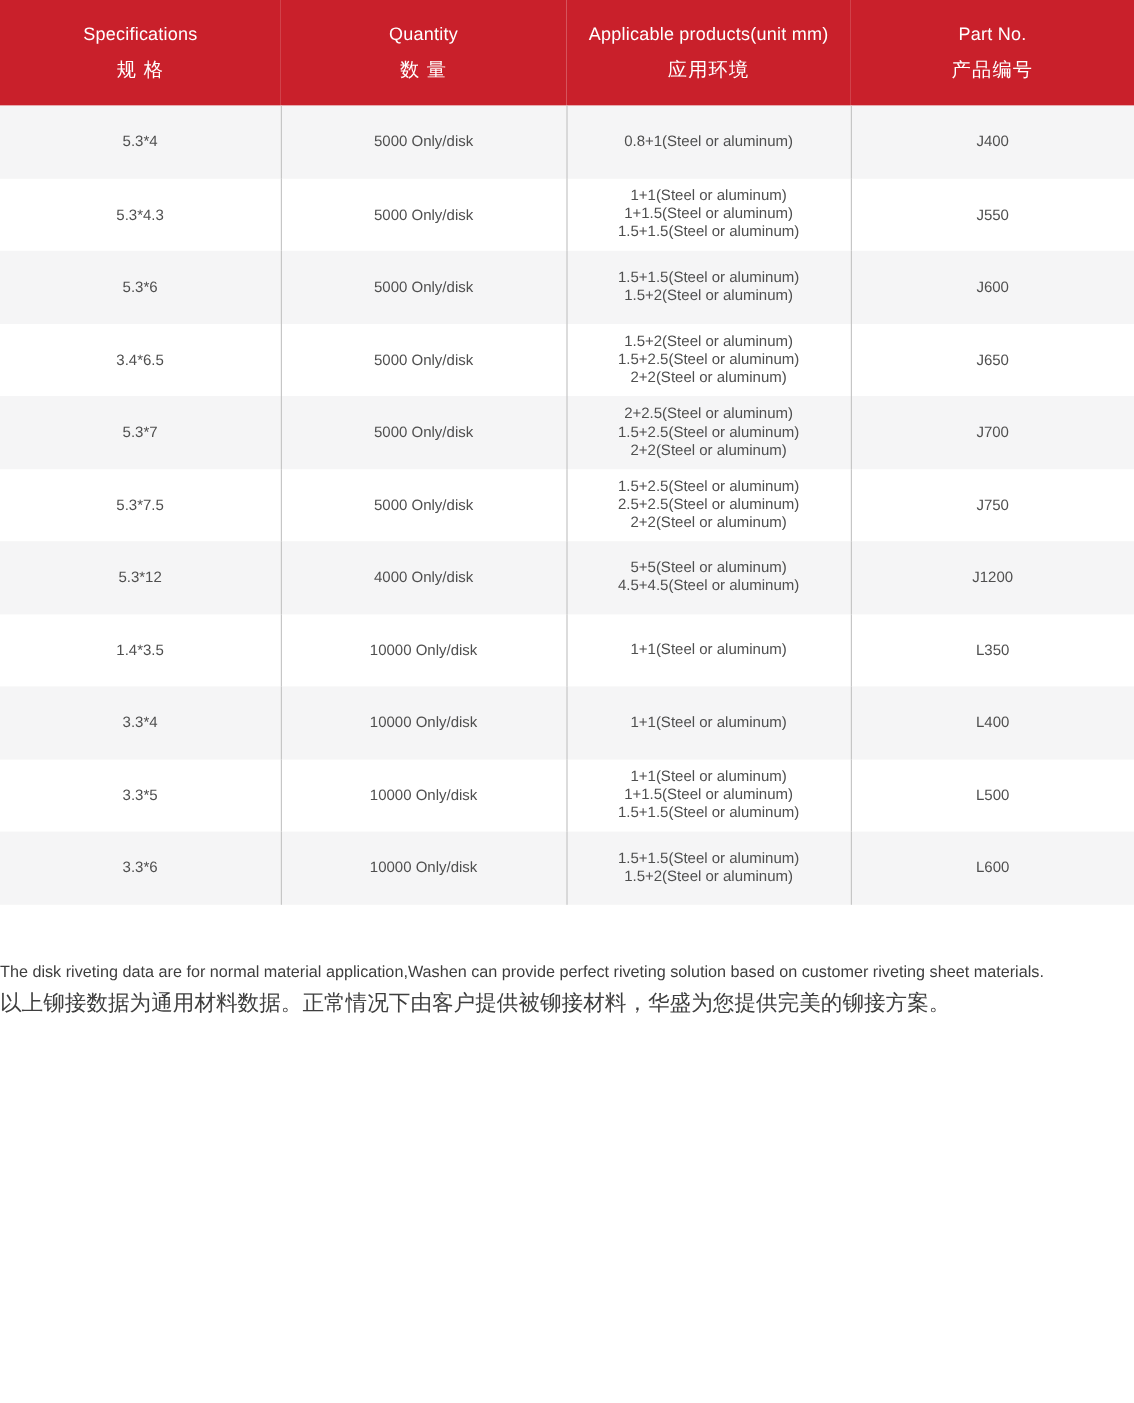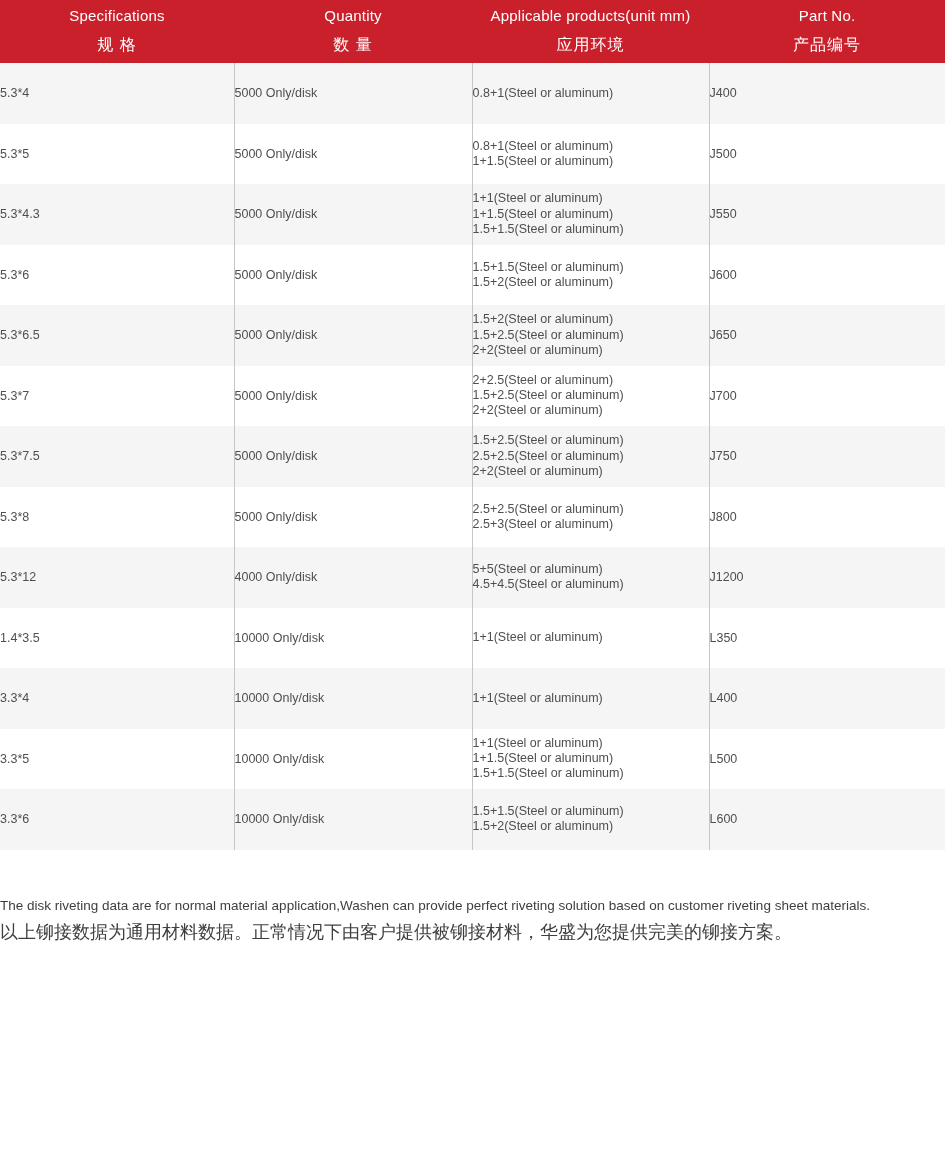--- a/index.html
+++ b/index.html
@@ -20,41 +20,41 @@
     width:945px;
     min-height:1169px;
     overflow:hidden;
   }
   table.spec-table{
     width:945px;
     border-collapse:collapse;
     table-layout:fixed;
   }
   thead th{
-    height:63px;
+    height:88px;
     background:var(--header-bg);
     color:var(--header-text);
     font-weight:normal;
     text-align:center;
     vertical-align:middle;
     padding:0;
   }
   .h-en{
     font-size:15px;
     letter-spacing:0.2px;
   }
   .h-zh{
     font-size:16px;
     margin-top:11px;
     letter-spacing:1px;
   }
   tbody td{
     height:60.5px;
     padding:0;
-    text-align:left;
+    text-align:center;
     vertical-align:middle;
     font-size:12.5px;
     color:var(--cell-text);
   }
   tbody td:not(:first-child){
     border-left:1px solid var(--divider);
   }
   tbody tr:nth-child(odd) td{
     background:var(--row-stripe);
   }
@@ -112,49 +112,40 @@
     <tbody id="body-rows">
         <tr>
           <td>5.3*4</td>
           <td>5000 Only/disk</td>
           <td>
             <div class="prod-line">0.8+1(Steel or aluminum)</div>
           </td>
           <td>J400</td>
         </tr>
         <tr>
-          <td>5.3*5</td>
-          <td>5000 Only/disk</td>
-          <td>
-            <div class="prod-line">0.8+1(Steel or aluminum)</div>
+          <td>5.3*4.3</td>
+          <td>5000 Only/disk</td>
+          <td>
+            <div class="prod-line">1+1(Steel or aluminum)</div>
             <div class="prod-line">1+1.5(Steel or aluminum)</div>
-          </td>
-          <td>J500</td>
-        </tr>
-        <tr>
-          <td>5.3*4.3</td>
-          <td>5000 Only/disk</td>
-          <td>
-            <div class="prod-line">1+1(Steel or aluminum)</div>
-            <div class="prod-line">1+1.5(Steel or aluminum)</div>
             <div class="prod-line">1.5+1.5(Steel or aluminum)</div>
           </td>
           <td>J550</td>
         </tr>
         <tr>
           <td>5.3*6</td>
           <td>5000 Only/disk</td>
           <td>
             <div class="prod-line">1.5+1.5(Steel or aluminum)</div>
             <div class="prod-line">1.5+2(Steel or aluminum)</div>
           </td>
           <td>J600</td>
         </tr>
         <tr>
-          <td>5.3*6.5</td>
+          <td>3.4*6.5</td>
           <td>5000 Only/disk</td>
           <td>
             <div class="prod-line">1.5+2(Steel or aluminum)</div>
             <div class="prod-line">1.5+2.5(Steel or aluminum)</div>
             <div class="prod-line">2+2(Steel or aluminum)</div>
           </td>
           <td>J650</td>
         </tr>
         <tr>
           <td>5.3*7</td>
@@ -168,29 +159,20 @@
         </tr>
         <tr>
           <td>5.3*7.5</td>
           <td>5000 Only/disk</td>
           <td>
             <div class="prod-line">1.5+2.5(Steel or aluminum)</div>
             <div class="prod-line">2.5+2.5(Steel or aluminum)</div>
             <div class="prod-line">2+2(Steel or aluminum)</div>
           </td>
           <td>J750</td>
-        </tr>
-        <tr>
-          <td>5.3*8</td>
-          <td>5000 Only/disk</td>
-          <td>
-            <div class="prod-line">2.5+2.5(Steel or aluminum)</div>
-            <div class="prod-line">2.5+3(Steel or aluminum)</div>
-          </td>
-          <td>J800</td>
         </tr>
         <tr>
           <td>5.3*12</td>
           <td>4000 Only/disk</td>
           <td>
             <div class="prod-line">5+5(Steel or aluminum)</div>
             <div class="prod-line">4.5+4.5(Steel or aluminum)</div>
           </td>
           <td>J1200</td>
         </tr>

